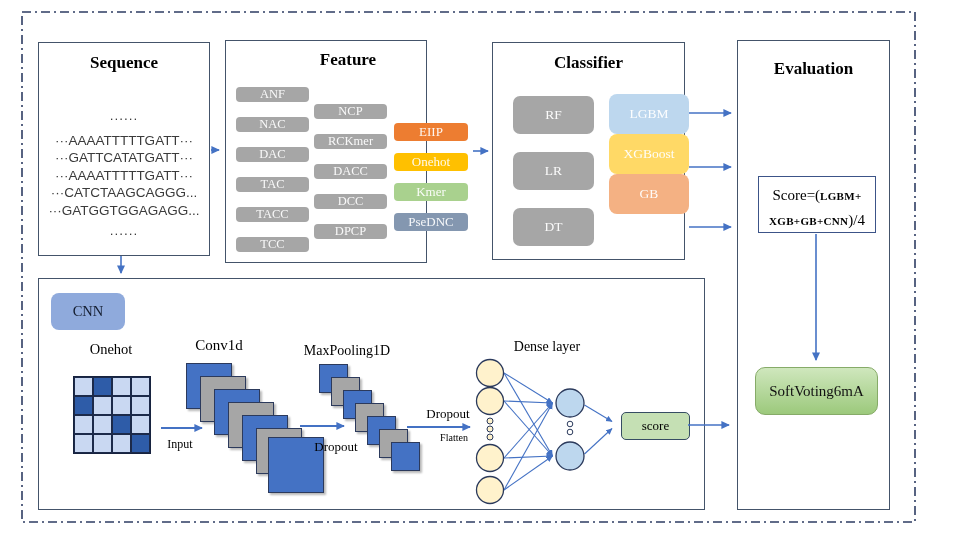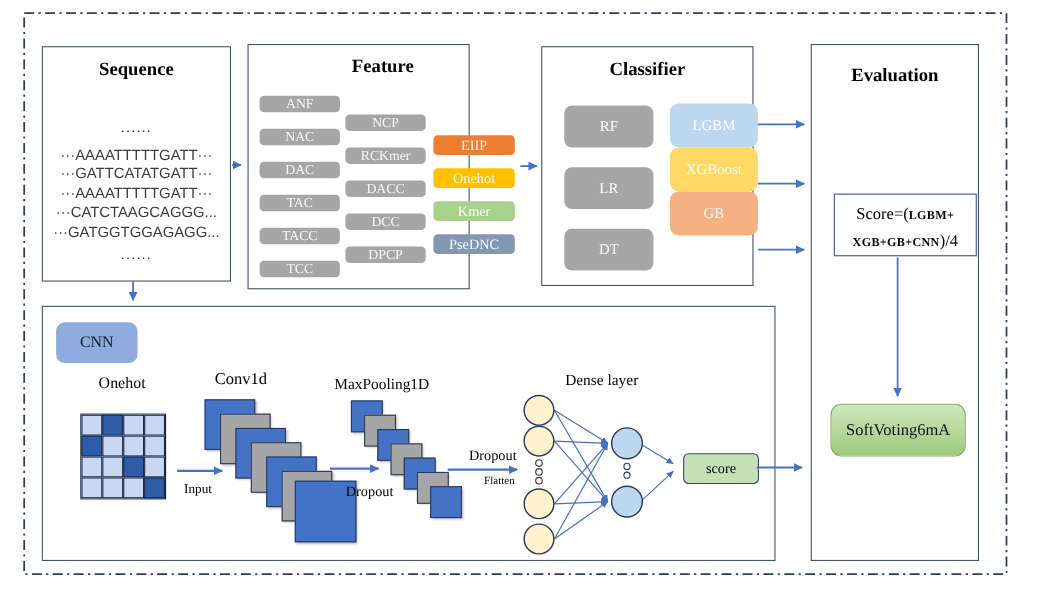--- a/index.html
+++ b/index.html
@@ -37,21 +37,21 @@
   #cls-gray    { left:20px;  top:53px; gap:18px; }
   #cls-colored { left:116px; top:51px; }
   .cpill { width:81px; height:38px; border-radius:7px; display:flex; align-items:center;
            justify-content:center; font-family:"Liberation Serif", serif; font-size:13.5px;
            color:rgba(255,255,255,0.95); }
   #cls-colored .cpill { width:80px; height:40px; border-radius:8px; }
 
   
   #box-evaluation { left:737px; top:40px; width:153px; height:470px; }
   #box-evaluation .title { margin-top:18px; }
-  #score-formula { position:absolute; left:20px; top:135px; width:130px; height:57px;
+  #score-formula { position:absolute; left:20px; top:135px; width:118px; height:57px;
                    border:1.5px solid #3c5488; box-sizing:border-box; text-align:center;
                    color:#000; padding-top:6px; line-height:23px; background:#fff; }
   .sf { font-size:15px; }
   .sc { font-size:11px; font-weight:bold; letter-spacing:0.3px; }
   #softvoting { position:absolute; left:17px; top:326px; width:121px; height:46px;
                 border-radius:10px; background:linear-gradient(180deg,#cfe7bd,#9cc97c);
                 border:1px solid #86ab68; font-size:15px; color:#111;
                 display:flex; align-items:center; justify-content:center; }
 
   

